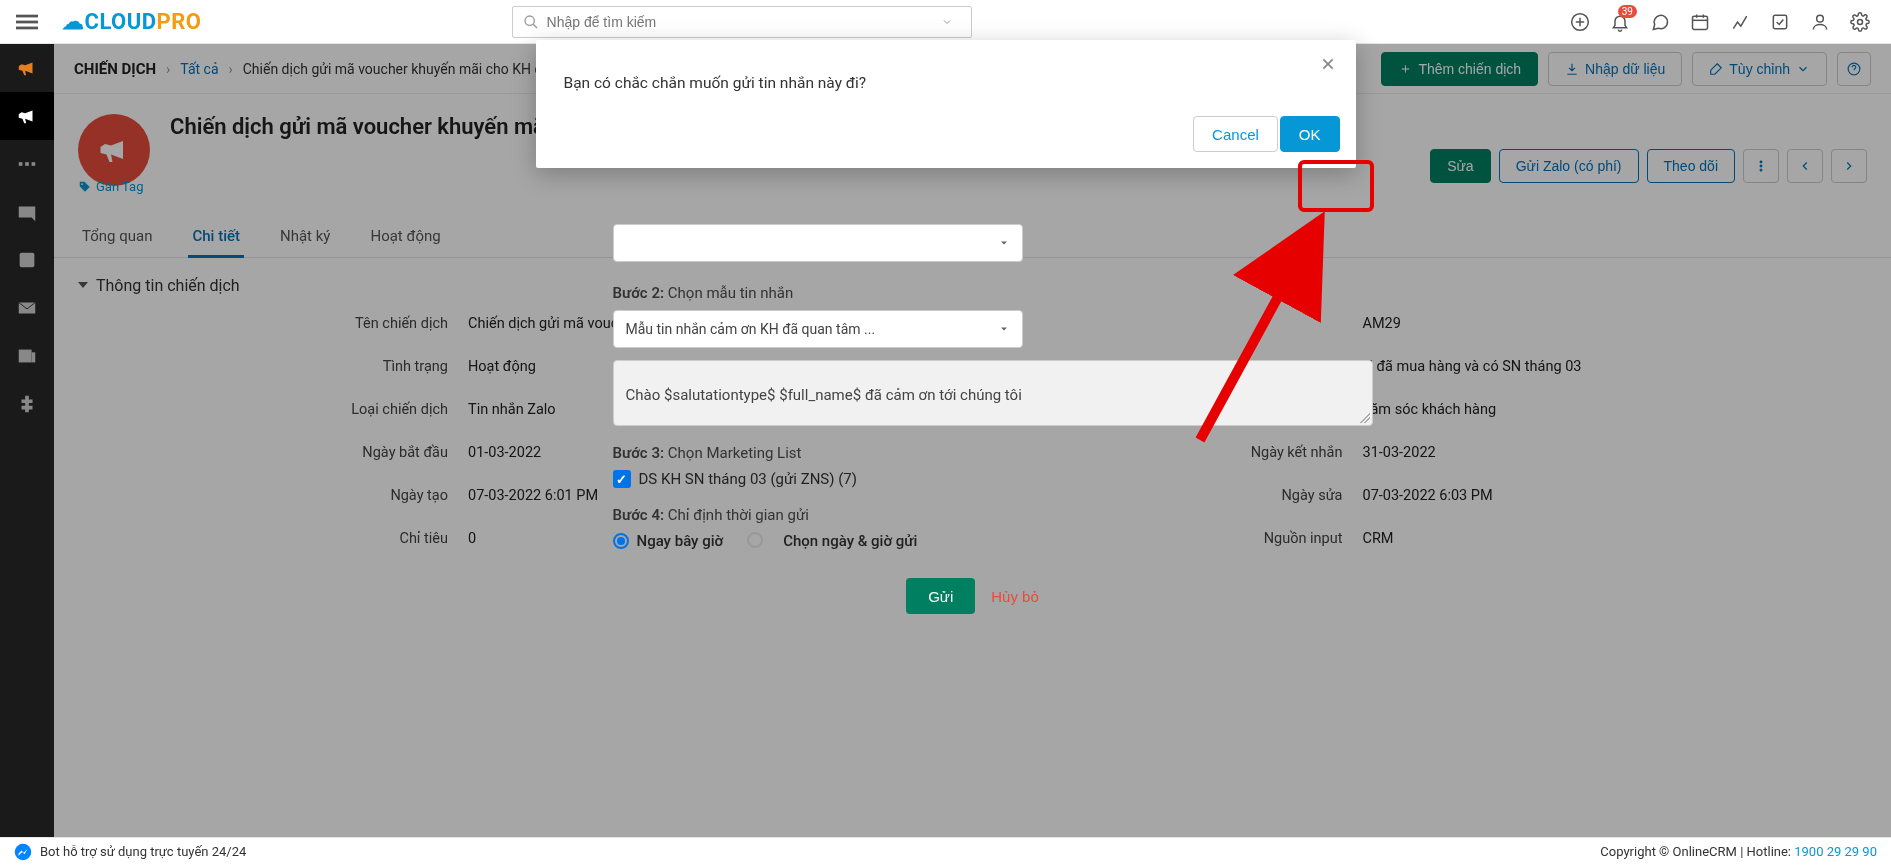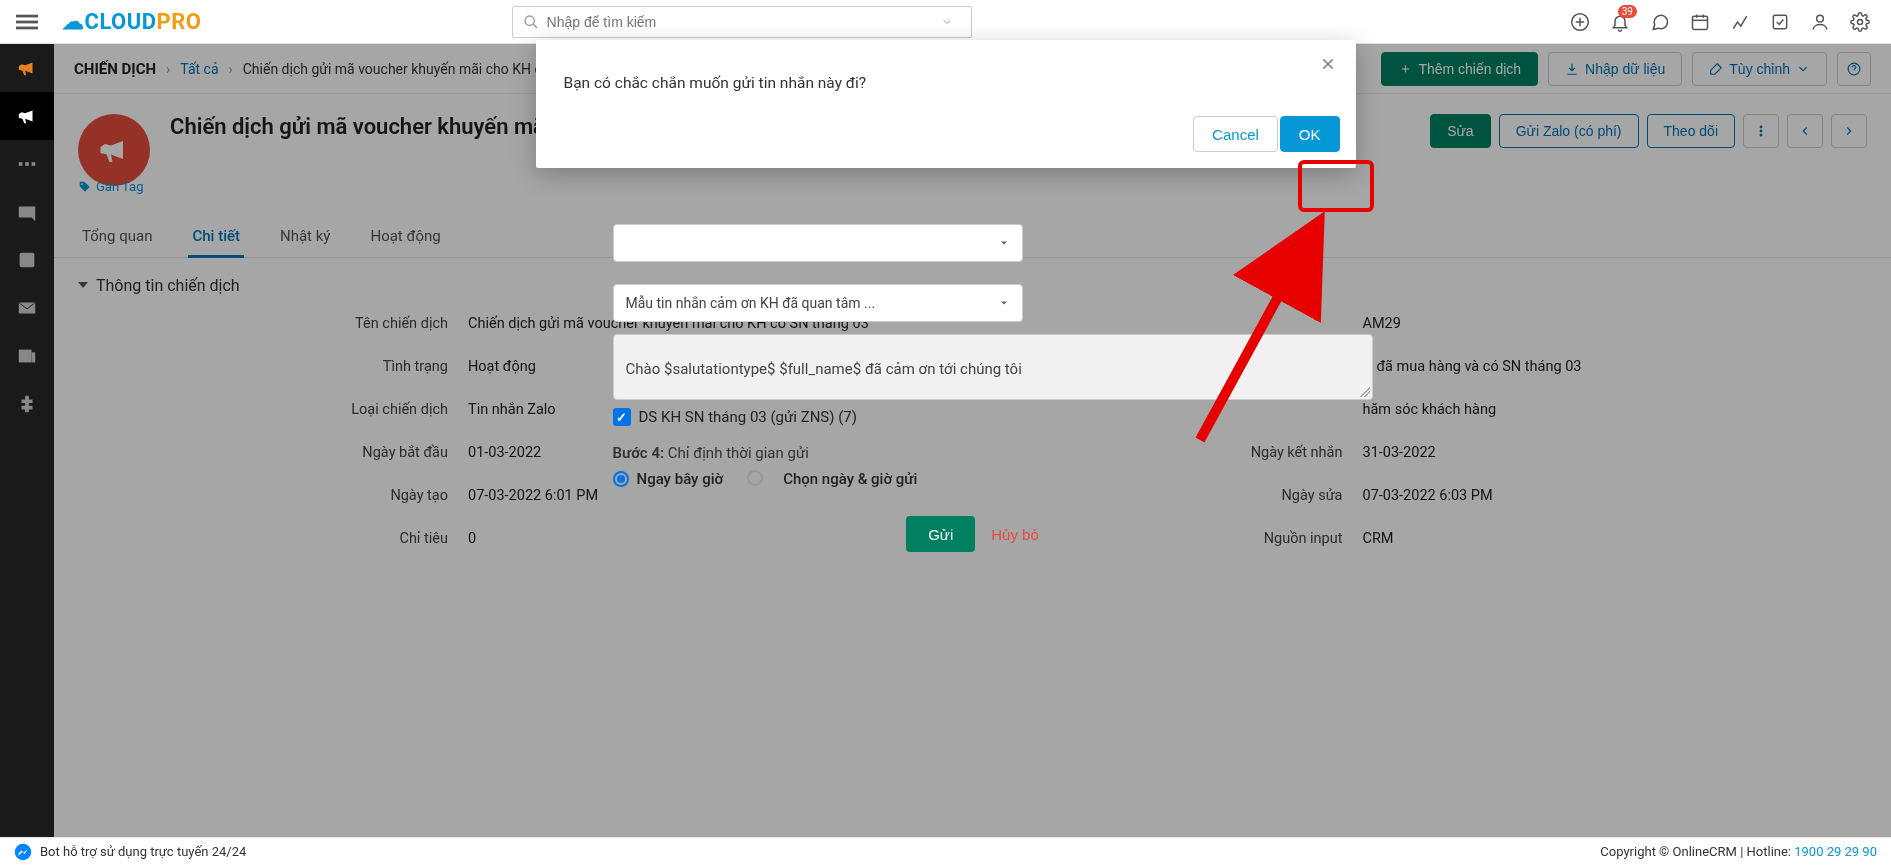--- a/index.html
+++ b/index.html
@@ -46,21 +46,21 @@
 .btn.help-icon { width: 34px; padding: 0; justify-content: center; }
 
 
 .record-header { padding: 20px 24px 8px; display: flex; align-items: flex-start; gap: 20px; }
 .record-avatar { width: 72px; height: 72px; min-width: 72px; border-radius: 50%; background: #e74c3c; display: flex; align-items: center; justify-content: center; }
 .record-avatar svg { width: 36px; height: 36px; fill: #fff; }
 .record-title-wrap { flex: 1; }
 .record-title { font-size: 22px; font-weight: 600; color: #222; }
 .record-tag { margin-top: 40px; color: #0698d6; font-size: 13px; display: inline-flex; align-items: center; gap: 4px; cursor: pointer; margin-left:-92px;}
 .record-tag svg { width: 14px; height: 14px; fill: #0698d6; }
-.record-actions { display: flex; align-items: center; gap: 8px; }
+.record-actions { display: flex; align-items: center; gap: 8px; margin-top: 35px; }
 .btn-outline { height: 34px; padding: 0 16px; border-radius: 4px; border: 1px solid #0073bb; background: #fff; color: #0073bb; cursor: pointer; font-size: 14px; }
 .btn-icon-sq { width: 36px; height: 34px; border: 1px solid #ccc; border-radius: 4px; background: #fff; display: inline-flex; align-items: center; justify-content: center; cursor: pointer; }
 .btn-icon-sq svg { width: 14px; height: 14px; fill: #0073bb; stroke: #0073bb; }
 
 
 .tabs { display: flex; gap: 32px; padding: 0 24px; border-bottom: 1px solid #e5e5e5; margin-top: 10px; }
 .tab { padding: 12px 4px; color: #555; cursor: pointer; font-size: 15px; position: relative; }
 .tab.active { color: #0073bb; font-weight: 500; }
 .tab.active::after { content: ''; position: absolute; left: 0; right: 0; bottom: -1px; height: 3px; background: #0073bb; }
 
@@ -371,28 +371,30 @@
 
   <div class="send-panel" style="z-index:5; position:absolute;">
 
     <div class="select-box" style="margin-bottom:22px;">
       <span></span>
       <svg viewBox="0 0 24 24">
           <path d="M6 9l6 6 6-6"></path>
         </svg>
     </div>
 
+    <div class="send-step-label"><b>Bước 2:</b> <span>Chọn mẫu tin nhắn</span></div>
     <div class="select-box">
       <span>Mẫu tin nhắn cảm ơn KH đã quan tâm ...</span>
       <svg viewBox="0 0 24 24">
           <path d="M6 9l6 6 6-6"></path>
         </svg>
     </div>
     <div class="textarea-box">Chào $salutationtype$ $full_name$ đã cảm ơn tới chúng tôi</div>
 
+    <div class="send-step-label" style="margin-top:18px"><b>Bước 3:</b> <span>Chọn Marketing List</span></div>
     <div class="check-row">
       <span class="chk"></span>
       <span>DS KH SN tháng 03 (gửi ZNS) (7)</span>
     </div>
 
     <div class="send-step-label"><b>Bước 4:</b> <span>Chỉ định thời gian gửi</span></div>
     <div class="radio-row">
       <label style="display:flex;gap:8px;align-items:center;cursor:pointer">
           <span class="radio checked"></span>
           <span>Ngay bây giờ</span>

